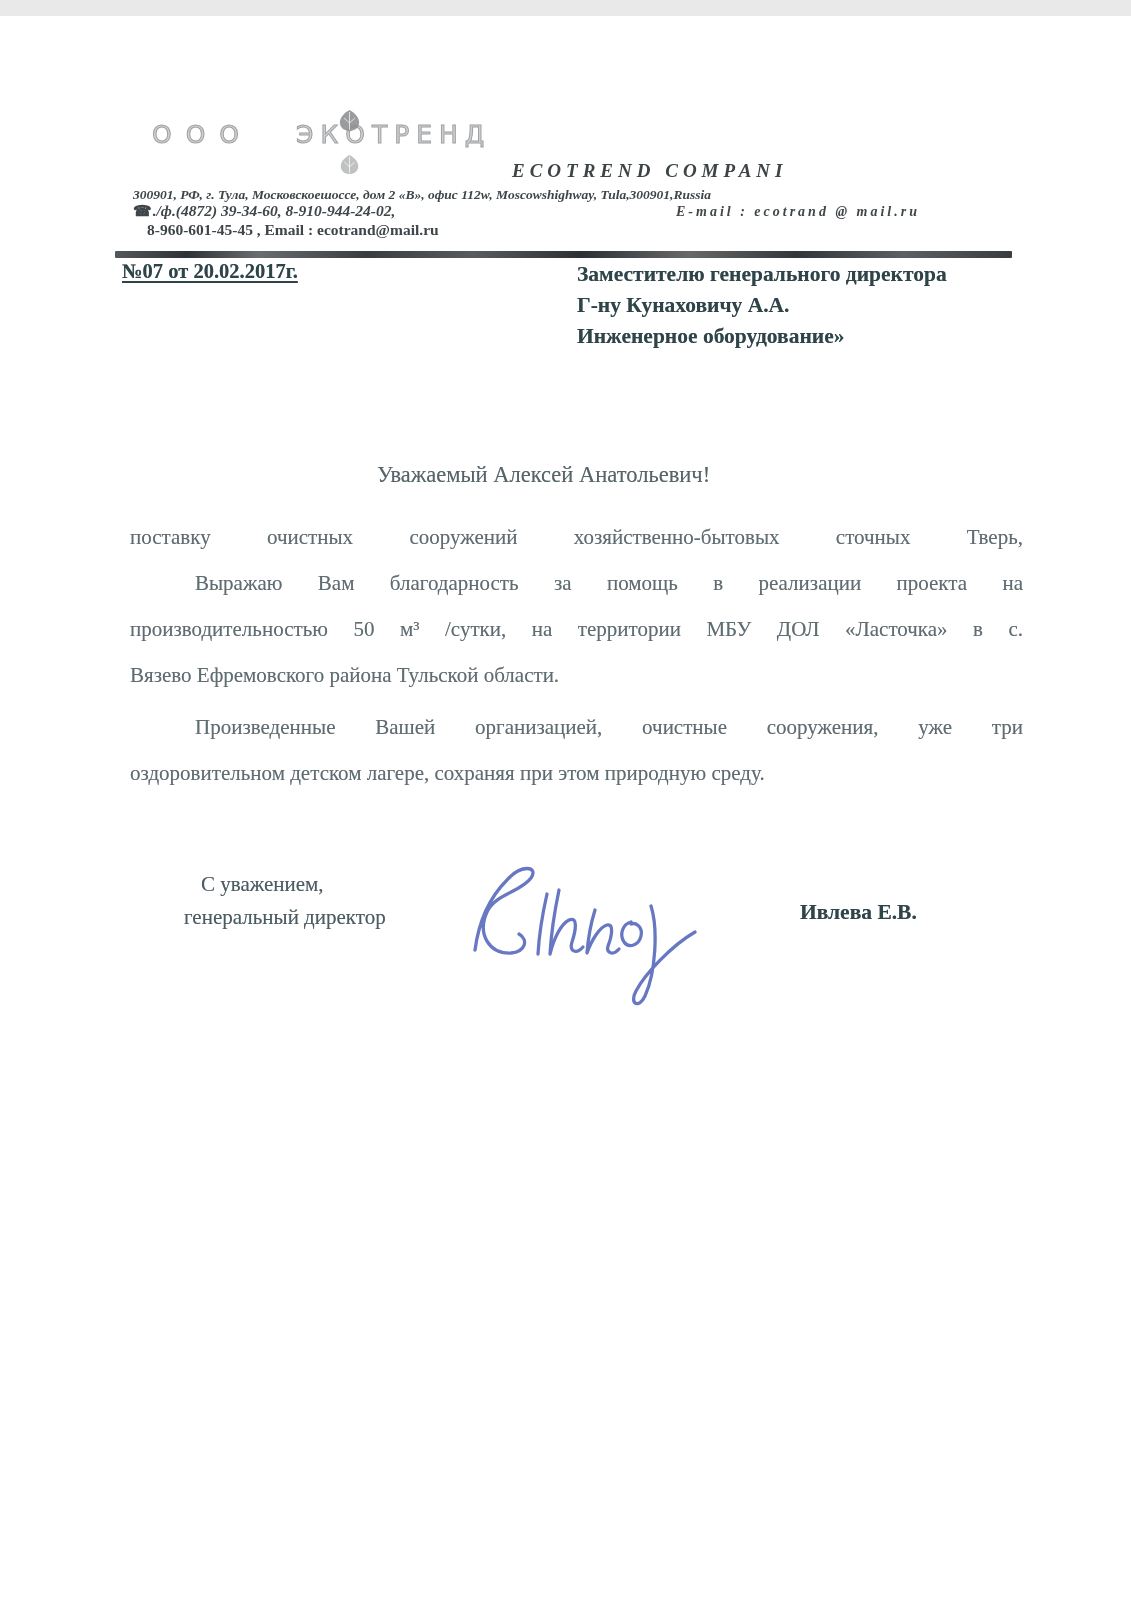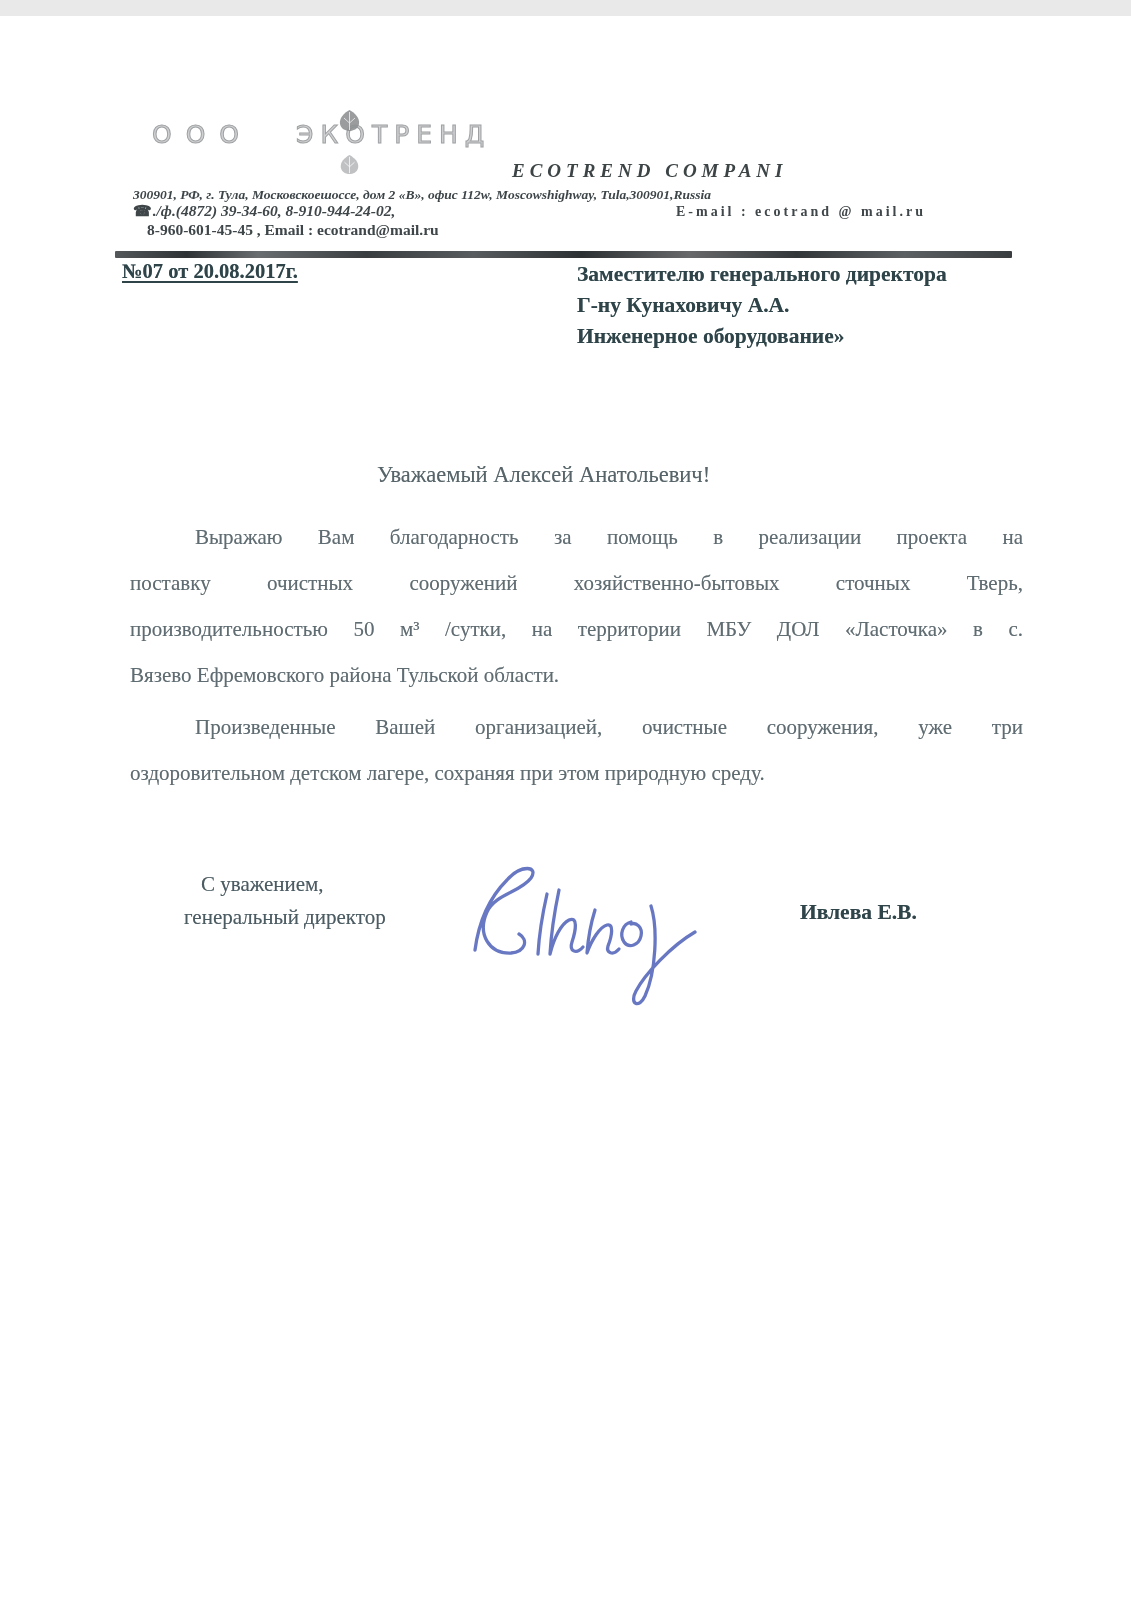--- a/index.html
+++ b/index.html
@@ -29,21 +29,21 @@
     color:#3d4548; white-space:nowrap;
   }
   .phone1 {
     position:absolute; left:133px; top:186px;
     font-style:italic; font-weight:bold; font-size:15.5px;
     color:#3f4649; white-space:nowrap;
   }
   .phone1 .ph-icon { font-style:normal; font-size:15px; margin-right:1px; }
   .email-right {
     position:absolute; left:676px; top:188px;
-    font-weight:bold; font-size:14px;
+    font-style:italic; font-weight:bold; font-size:14px;
     letter-spacing:3px; color:#40474a; white-space:nowrap;
   }
   .phone2 {
     position:absolute; left:147px; top:205px;
     font-weight:bold; font-size:15.5px;
     color:#3f4649; white-space:nowrap;
   }
   .sep-bar {
     position:absolute; left:115px; top:235px; width:897px; height:7px;
     background:linear-gradient(90deg,#55585a 0%,#2f3234 8%,#6a6d6f 16%,#3a3d3f 28%,
@@ -110,33 +110,33 @@
   </svg>
 
   <div class="company-en">ECOTREND COMPANI</div>
   <div class="addr-line">300901, РФ, г. Тула, Московскоешоссе, дом 2 «В», офис 112w, Moscowshighway, Tula,300901,Russia</div>
   <div class="phone1"><span class="ph-icon">☎</span><span>./ф.(4872) 39-34-60, 8-910-944-24-02,</span></div>
   <div class="email-right">E-mail : ecotrand @ mail.ru</div>
   <div class="phone2">8-960-601-45-45 , Email : ecotrand@mail.ru</div>
 
   <div class="sep-bar"></div>
 
-  <div class="ref-line">№07 от 20.08.2017г.</div>
+  <div class="ref-line">№07 от 20.02.2017г.</div>
 
   <div class="addressee">
     <div>Заместителю генерального директора</div>
     <div>Г-ну Кунаховичу А.А.</div>
     <div>Инженерное оборудование»</div>
   </div>
 
   <div class="salutation">Уважаемый Алексей Анатольевич!</div>
 
   <div class="body-text">
+    <div class="bl jl">поставку очистных сооружений хозяйственно-бытовых сточных Тверь,</div>
     <div class="bl jl ind">Выражаю Вам благодарность за помощь в реализации проекта на</div>
-    <div class="bl jl">поставку очистных сооружений хозяйственно-бытовых сточных Тверь,</div>
     <div class="bl jl">производительностью 50 м³ /сутки, на территории МБУ ДОЛ «Ласточка» в с.</div>
     <div class="bl">Вязево Ефремовского района Тульской области.</div>
     <div class="bl jl ind para2">Произведенные Вашей организацией, очистные сооружения, уже три</div>
     <div class="bl">оздоровительном детском лагере, сохраняя при этом природную среду.</div>
   </div>
 
   <div class="closing1">С уважением,</div>
   <div class="closing2">генеральный директор</div>
   <div class="sig-name">Ивлева Е.В.</div>
 

